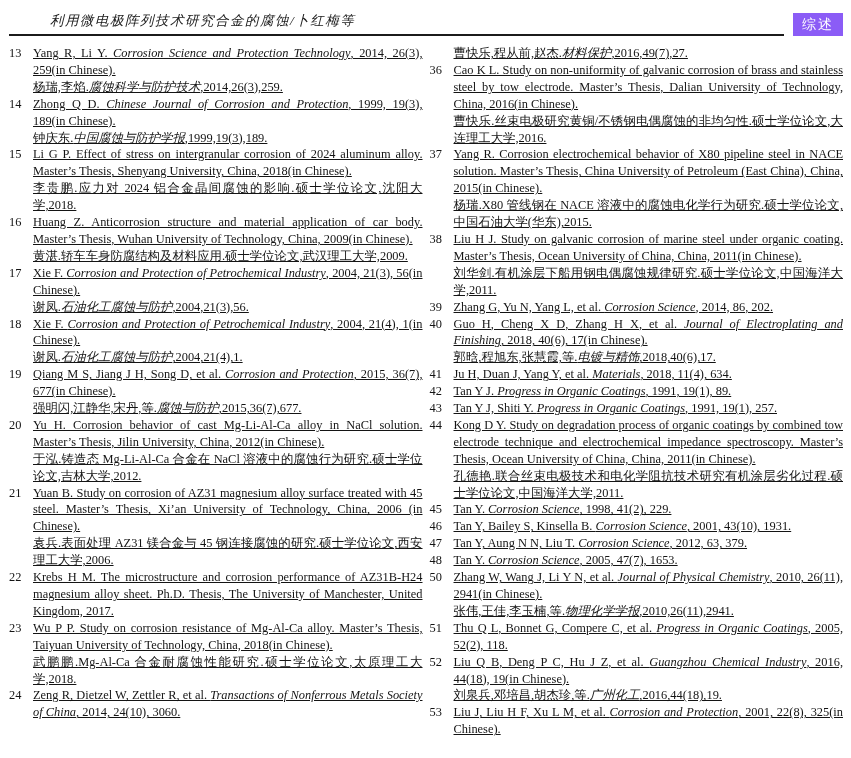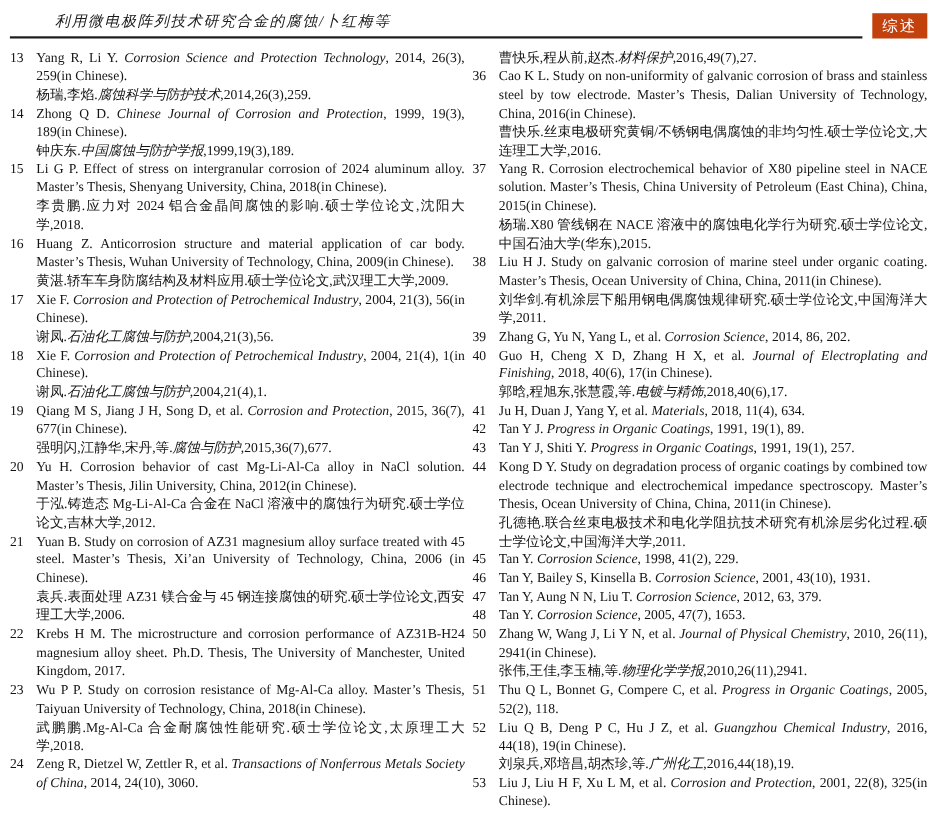--- a/index.html
+++ b/index.html
@@ -38,34 +38,34 @@
     padding: 3px 9px 4px 9px;
     line-height: 16px;
   }
 
   
   .columns { display: flex; gap: 7px; padding-top: 9px; }
   .col { flex: 1; min-width: 0; }
 
   .ref { display: flex; font-size: 12.4px; line-height: 16.9px; }
   .ref-num { width: 24px; flex: none; color: #141414; }
-  .ref-body { flex: 1; min-width: 0; }
+  .ref-body { flex: 1; min-width: 0; text-decoration: underline; }
   .ref-body p { margin: 0; text-align: justify; }
   .it { font-style: italic; }
 </style>
 </head>
 <body>
 
 <div class="page">
 
   <div class="header">
     <div class="header-title-wrap">
       <span class="running-title">利用微电极阵列技术研究合金的腐蚀/卜红梅等</span>
     </div>
-    <span class="badge" style="background: #c2410c;">综述</span>
+    <span class="badge" style="background: #8b5cf6;">综述</span>
   </div>
 
   <div class="columns">
     <div class="col" id="col-left">
         <div class="ref">
           <span class="ref-num">13</span>
           <div class="ref-body">
             <p><span>Yang R, Li Y. </span><span class="it">Corrosion Science and Protection Technology</span><span>, 2014, 26(3), 259(in Chinese).</span></p>
             <p><span>杨瑞,李焰.</span><span class="it">腐蚀科学与防护技术</span><span>,2014,26(3),259.</span></p>
           </div>

